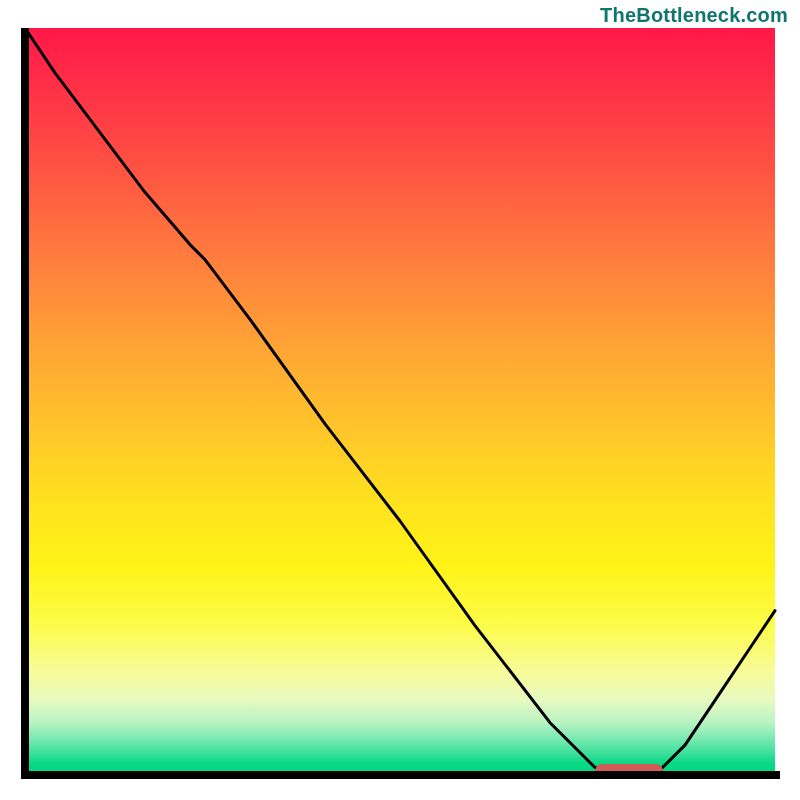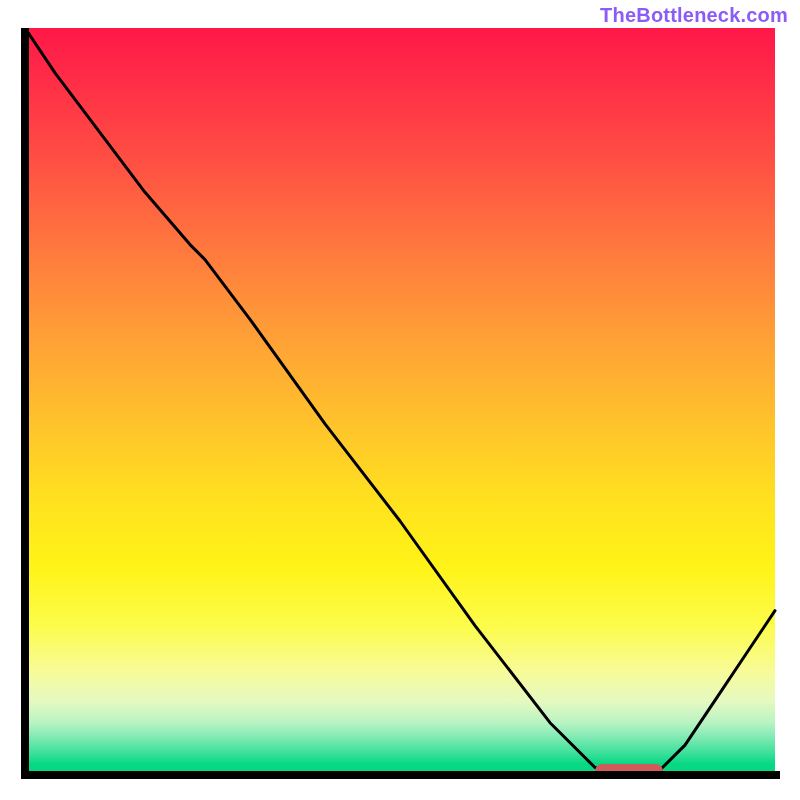--- a/index.html
+++ b/index.html
@@ -9,21 +9,21 @@
     background: #fff;
     position: relative;
     font-family: Arial, sans-serif;
   }
   .attribution {
     position: absolute;
     top: 4px;
     right: 12px;
     font-size: 20px;
     font-weight: bold;
-    color: #8b5cf6;
+    color: #0f766e;
     letter-spacing: 0.2px;
   }
   .plot {
     position: absolute;
     left: 20px;
     top: 28px;
     width: 760px;
     height: 752px;
   }
   .plot-bg {

